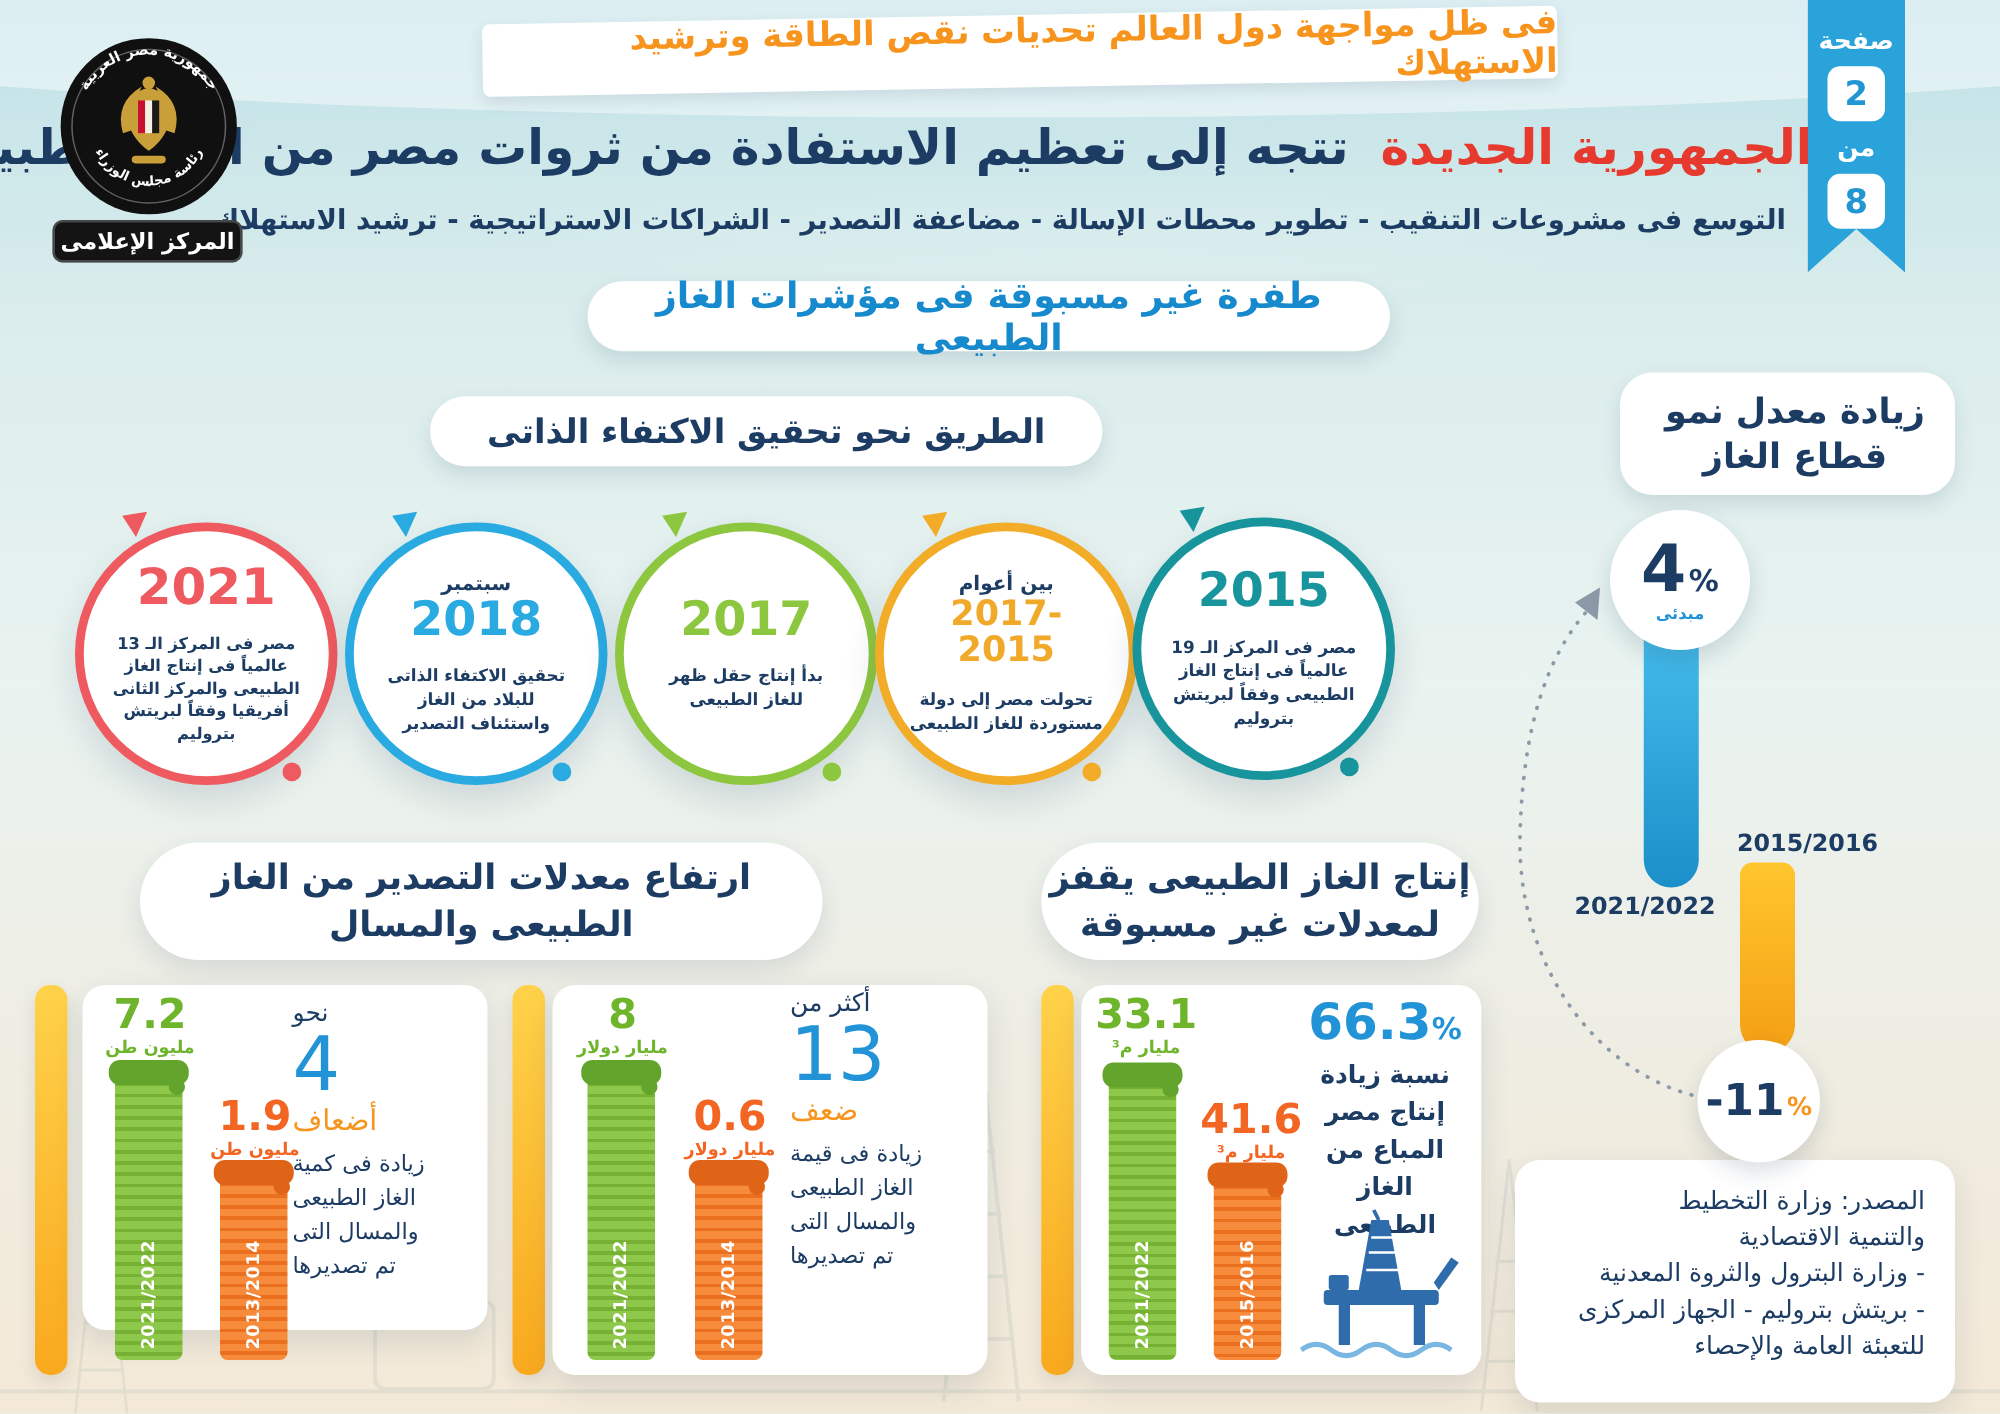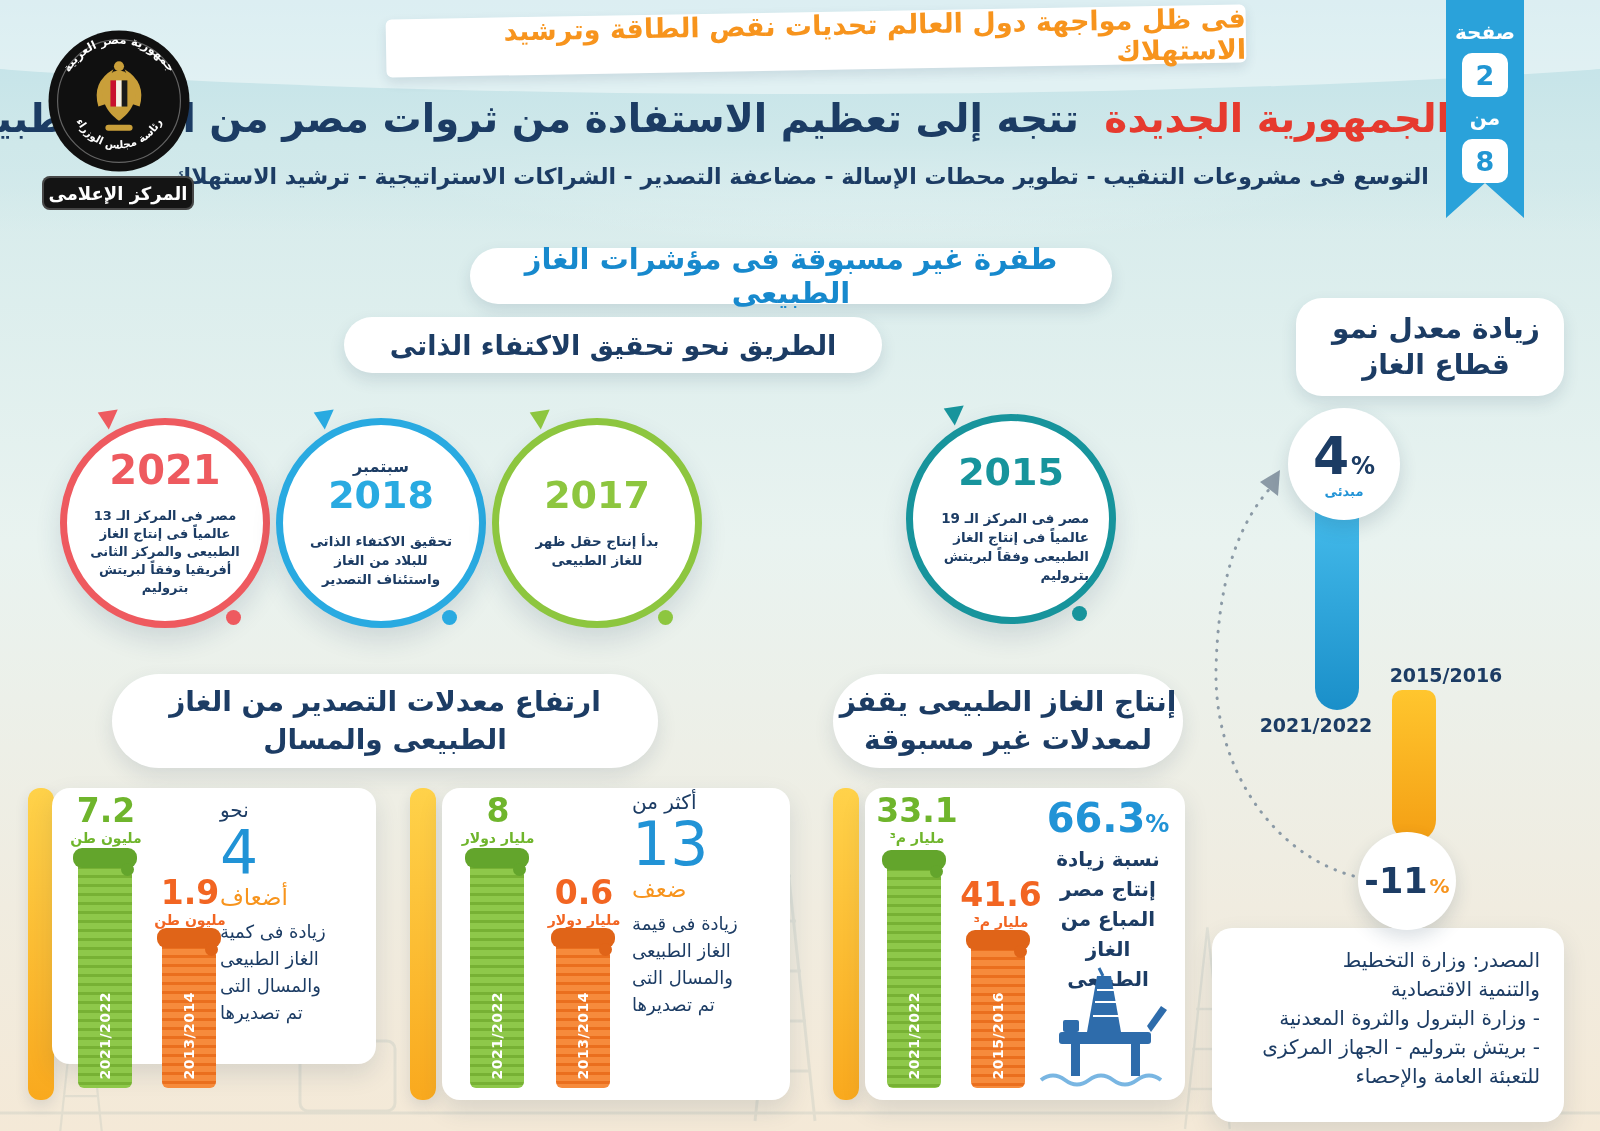--- a/index.html
+++ b/index.html
@@ -43,21 +43,21 @@
     font-size:27px;font-weight:700;}
   .title{left:150px;top:96px;width:1300px;text-align:center;white-space:nowrap;
     font-size:39px;font-weight:700;z-index:2;}
   .title .t-hi{color:#e63a2e;}
   .title .t-rest{color:#1c3c64;margin-right:12px;}
   .subtitle{left:150px;top:164px;width:1300px;text-align:center;color:#1c3c64;
     font-size:22px;font-weight:700;z-index:2;}
 
   .pill{background:#fff;border-radius:30px;box-shadow:0 7px 16px rgba(30,60,90,.13);
     display:flex;align-items:center;justify-content:center;font-weight:700;text-align:center;}
-  .banner-pill{left:470px;top:248px;width:642px;height:56px;color:#1789cd;font-size:29px;z-index:2;}
+  .banner-pill{left:470px;top:225px;width:642px;height:56px;color:#1789cd;font-size:29px;z-index:2;}
   .tl-title{left:344px;top:317px;width:538px;height:56px;color:#1c3c64;font-size:27px;z-index:2;}
 
   
   .tl{position:absolute;width:210px;height:210px;border-radius:50%;background:#fff;
     border:7px solid #ccc;box-shadow:0 12px 26px rgba(30,60,90,.14);z-index:2;
     display:flex;flex-direction:column;align-items:center;justify-content:center;
     text-align:center;padding:24px 20px;}
   .tl .pre{font-size:16px;font-weight:700;color:#1c3c64;line-height:1.15;}
   .tl .year{font-size:38px;font-weight:700;line-height:1.05;}
   .tl .body{font-size:13.5px;font-weight:700;color:#1c3c64;line-height:1.4;margin-top:16px;}
@@ -214,21 +214,28 @@
     <div class="year ltr">2018</div>
     <div class="body">تحقيق الاكتفاء الذاتى للبلاد من الغاز واستئناف التصدير</div>
   </div>
   <div class="tl tlc2" style="left:492px;top:418px;">
     <span class="arrow"></span>
     <span class="dot"></span>
     <div class="pre"></div>
     <div class="year ltr">2017</div>
     <div class="body">بدأ إنتاج حقل ظهر للغاز الطبيعى</div>
   </div>
-  <div class="tl tlc4" style="left:906px;top:414px;text-align:right;">
+  <div class="tl tlc3" style="left:700px;top:418px;">
+    <span class="arrow"></span>
+    <span class="dot"></span>
+    <div class="pre">بين أعوام</div>
+    <div class="year ltr">2017-2015</div>
+    <div class="body">تحولت مصر إلى دولة مستوردة للغاز الطبيعى</div>
+  </div>
+  <div class="tl tlc4" style="left:906px;top:414px;">
     <span class="arrow"></span>
     <span class="dot"></span>
     <div class="pre"></div>
     <div class="year ltr">2015</div>
     <div class="body">مصر فى المركز الـ 19 عالمياً فى إنتاج الغاز الطبيعى وفقاً لبريتش بتروليم</div>
   </div>
 
   <div class="abs pill growth-title pre-line">زيادة معدل نمو
 قطاع الغاز</div>
   <div class="gbar gbar-blue"></div>
@@ -252,21 +259,21 @@
     <path d="M192,450 C100,436 34,344 36,240 C38,150 58,92 94,54" fill="none" stroke="#8b9aa6" stroke-width="3" stroke-linecap="round" stroke-dasharray="0.5 9"></path>
     <polygon points="100,40 80,52 98,66" fill="#8b9aa6"></polygon>
   </svg>
 
   <div class="sec-pill" style="left:112px;top:674px;width:546px;height:94px;">ارتفاع معدلات التصدير من الغاز
 الطبيعى والمسال</div>
   <div class="sec-pill" style="left:833px;top:674px;width:350px;height:94px;">إنتاج الغاز الطبيعى يقفز
 لمعدلات غير مسبوقة</div>
 
   <div class="stripe" style="left:28px;top:788px;height:312px;"></div>
-  <div class="card" style="left:52px;top:788px;width:324px;height:276px;">
+  <div class="card" style="left:66px;top:788px;width:324px;height:276px;">
     <div class="val val-green" style="left:4px;top:6px;width:100px;">
       <span class="num ltr">7.2</span>
       <span class="unit">مليون طن</span>
     </div>
     <div class="bar bar-green" style="left:26px;top:72px;height:228px;">
       <span class="cap"></span>
       <span class="bar-year">2021/2022</span>
     </div>
     <div class="val val-orange" style="left:88px;top:88px;width:100px;">
       <span class="num ltr">1.9</span>

